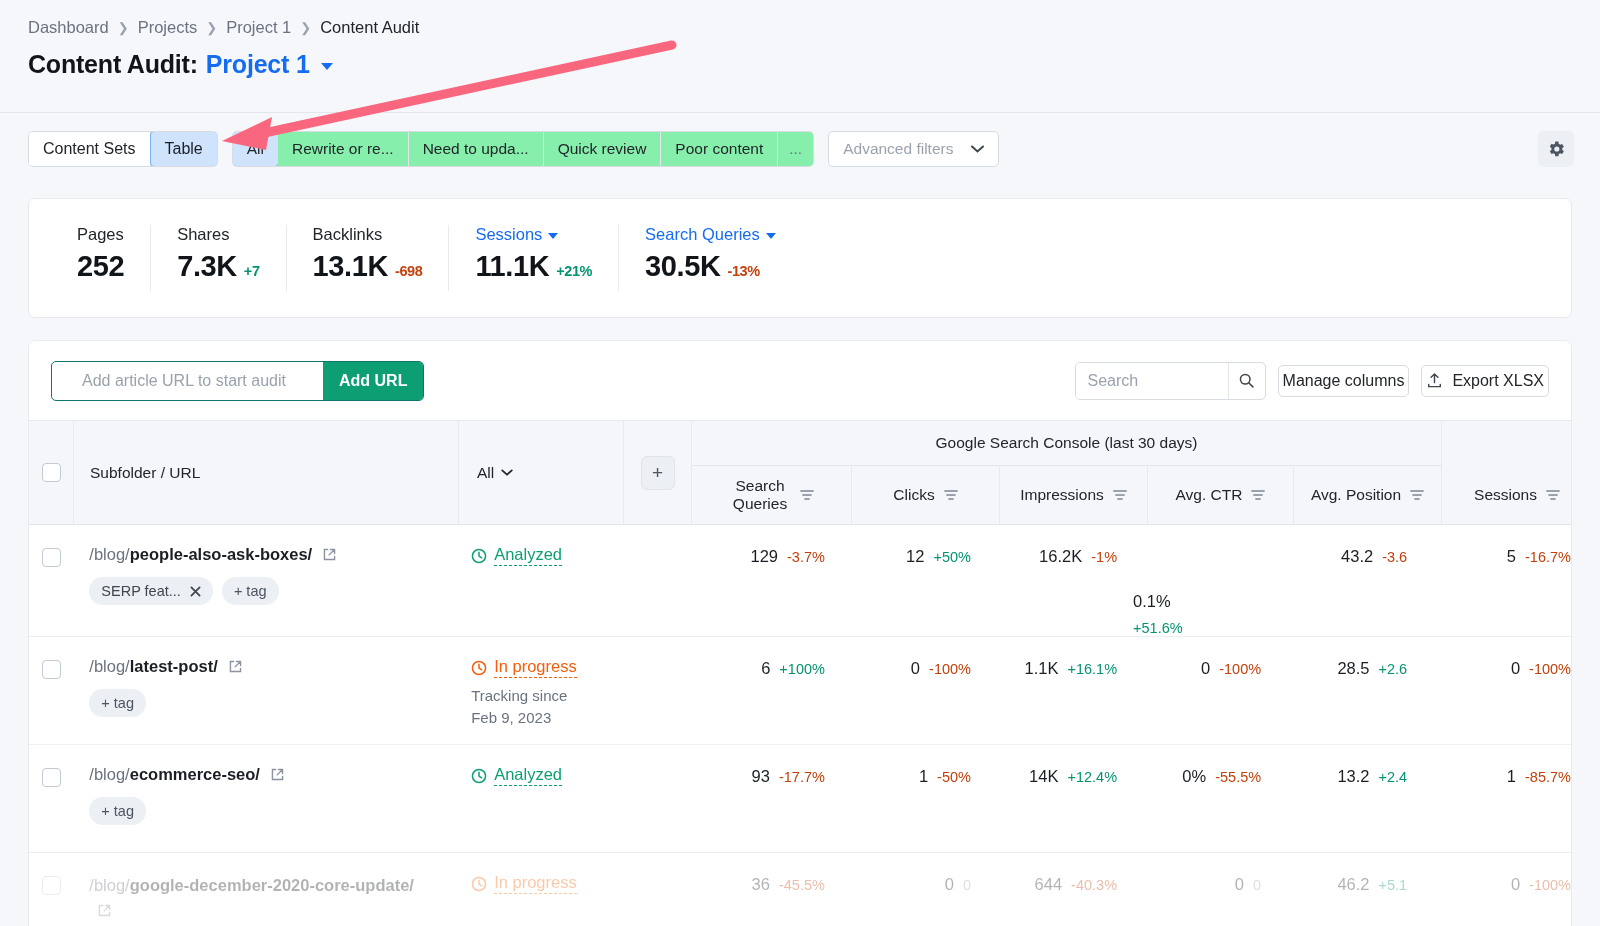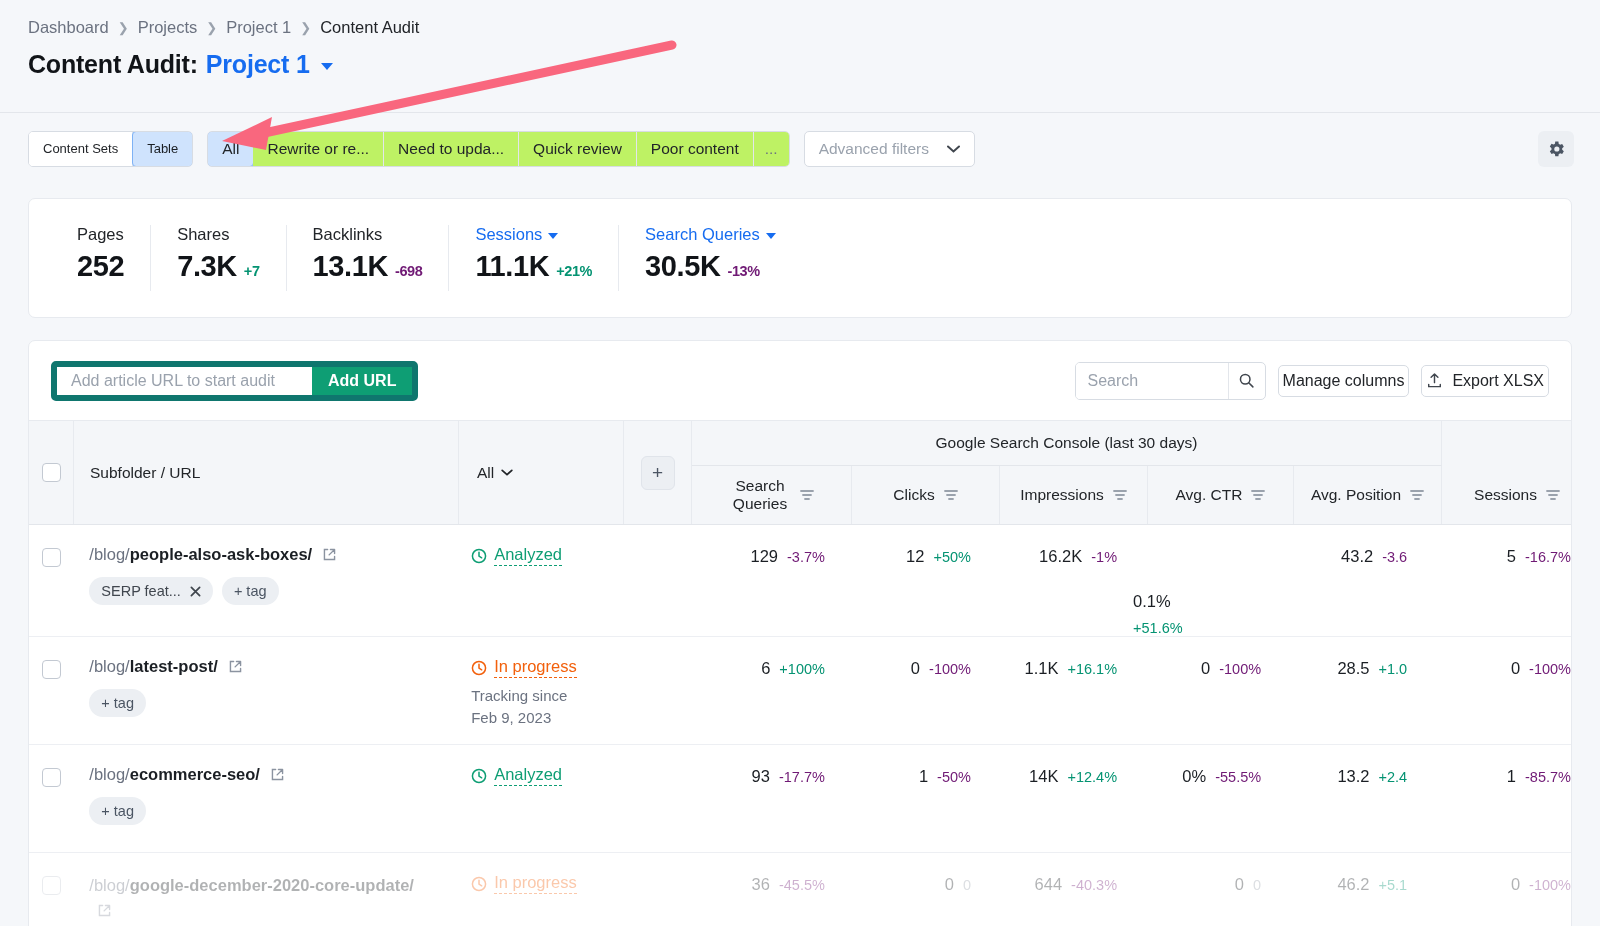--- a/index.html
+++ b/index.html
@@ -27,29 +27,29 @@
            position: relative; top: 2px; }
 
   
   .filterbar {
     position: relative; height: 72px; background: #f5f7fa;
     border-top: 1px solid #e3e6eb;
     display: flex; align-items: center; padding: 0 28px;
   }
   .seg { display: flex; border: 1px solid #d7dce3; border-radius: 5px; overflow: hidden; background: #fff; height: 36px; }
   .seg .btn {
-    display: flex; align-items: center; padding: 0 14px; font-size: 13px; color: #222529;
+    display: flex; align-items: center; padding: 0 14px; font-size: 16px; color: #222529;
     border-right: 1px solid #e3e6eb; background: #fff; cursor: pointer; white-space: nowrap;
   }
   .seg .btn:last-child { border-right: none; }
   .seg .btn.active { background: #cfe3fd; color: #1b1f24; border: 1px solid #7eb2f5; margin: -1px; border-radius: 4px; }
   .seg2 { display: flex; border: 1px solid #d7dce3; border-radius: 5px; overflow: hidden; background: #fff; height: 36px; margin-left: 14px; }
   .seg2 .btn {
     display: flex; align-items: center; padding: 0 14px; font-size: 15.5px; color: #222529;
-    border-right: 1px solid #e3e6eb; background: #bef264; cursor: pointer; white-space: nowrap;
+    border-right: 1px solid #e3e6eb; background: #86efac; cursor: pointer; white-space: nowrap;
   }
   .seg2 .btn:last-child { border-right: none; }
   .seg2 .btn.active { background: #cfe3fd; border: 1px solid #7eb2f5; border-radius: 4px; margin: -1px; }
   .seg2 .btn.dots { padding: 0 11px; color: #6b7280; }
   .advfilters {
     margin-left: 14px; height: 36px; display: flex; align-items: center; gap: 18px;
     border: 1px solid #d7dce3; border-radius: 5px; background: #fff; padding: 0 14px;
     font-size: 15.5px; color: #9aa2ad; cursor: pointer;
   }
   .gear-btn {
@@ -63,30 +63,30 @@
     margin: 14px 28px 0 28px; background: #fff; border-radius: 7px; height: 120px;
     border: 1px solid #e7eaef; display: flex; align-items: center; padding-left: 22px;
   }
   .stat { padding: 0 26px; border-right: 1px solid #e7eaef; height: 66px; }
   .stat:last-child { border-right: none; }
   .stat .lbl { font-size: 16.5px; color: #222529; display: flex; align-items: center; gap: 6px; }
   .stat .lbl.blue { color: #166cf0; cursor: pointer; }
   .stat .val { margin-top: 6px; font-size: 29px; font-weight: bold; color: #111418; display: flex; align-items: baseline; gap: 7px; letter-spacing:-0.4px; }
   .stat .delta { font-size: 14.5px; font-weight: bold; }
   .up { color: #049372; }
-  .down { color: #701a75; }
+  .down { color: #c2410c; }
   .cb { display:inline-block; width:0;height:0;border-left:5px solid transparent;border-right:5px solid transparent;border-top:6px solid #166cf0; position:relative; top:1px;}
 
   
   .tablecard {
     margin: 22px 28px 0 28px; background: #fff; border-radius: 7px;
     border: 1px solid #e7eaef; height: 610px; overflow: hidden; position: relative;
   }
   .toolbar { height: 79px; display: flex; align-items: center; padding: 0 22px; }
-  .addurl { display: flex; height: 40px; border: 6px solid #0f766e; border-radius: 5px; overflow: hidden; }
+  .addurl { display: flex; height: 40px; border: 1px solid #0f766e; border-radius: 5px; overflow: hidden; padding-left: 16px; }
   .addurl input {
     width: 255px; border: none; outline: none; padding: 0 14px; font-size: 16px;
     font-family: "Liberation Sans", sans-serif; color: #222529; background: #fff;
   }
   .addurl input::placeholder { color: #9aa2ad; }
   .addurl .go {
     background: #0e9e74; color: #fff; font-size: 16px; font-weight: bold;
     display: flex; align-items: center; padding: 0 16px; cursor: pointer; white-space: nowrap;
   }
   .toolbar-right { margin-left: auto; display: flex; align-items: center; gap: 12px; }
@@ -439,21 +439,21 @@
       <div class="mrow-cell" style="width:148px;">
         <span>1.1K</span>
         <span class="d up">+16.1%</span>
       </div>
       <div class="mrow-cell" style="width:146px;">
         <span>0</span>
         <span class="d down">-100%</span>
       </div>
       <div class="mrow-cell" style="width:148px;">
         <span>28.5</span>
-        <span class="d up">+1.0</span>
+        <span class="d up">+2.6</span>
       </div>
       <div class="mrow-cell" style="width:150px; padding-right:0;">
         <span>0</span>
         <span class="d down">-100%</span>
       </div>
     </div>
 
     <div class="grow" style="height:108px;">
       <div class="cb-col" style="border-right:none; align-items:flex-start; padding-top:23px;">
         <div class="chk"></div>

